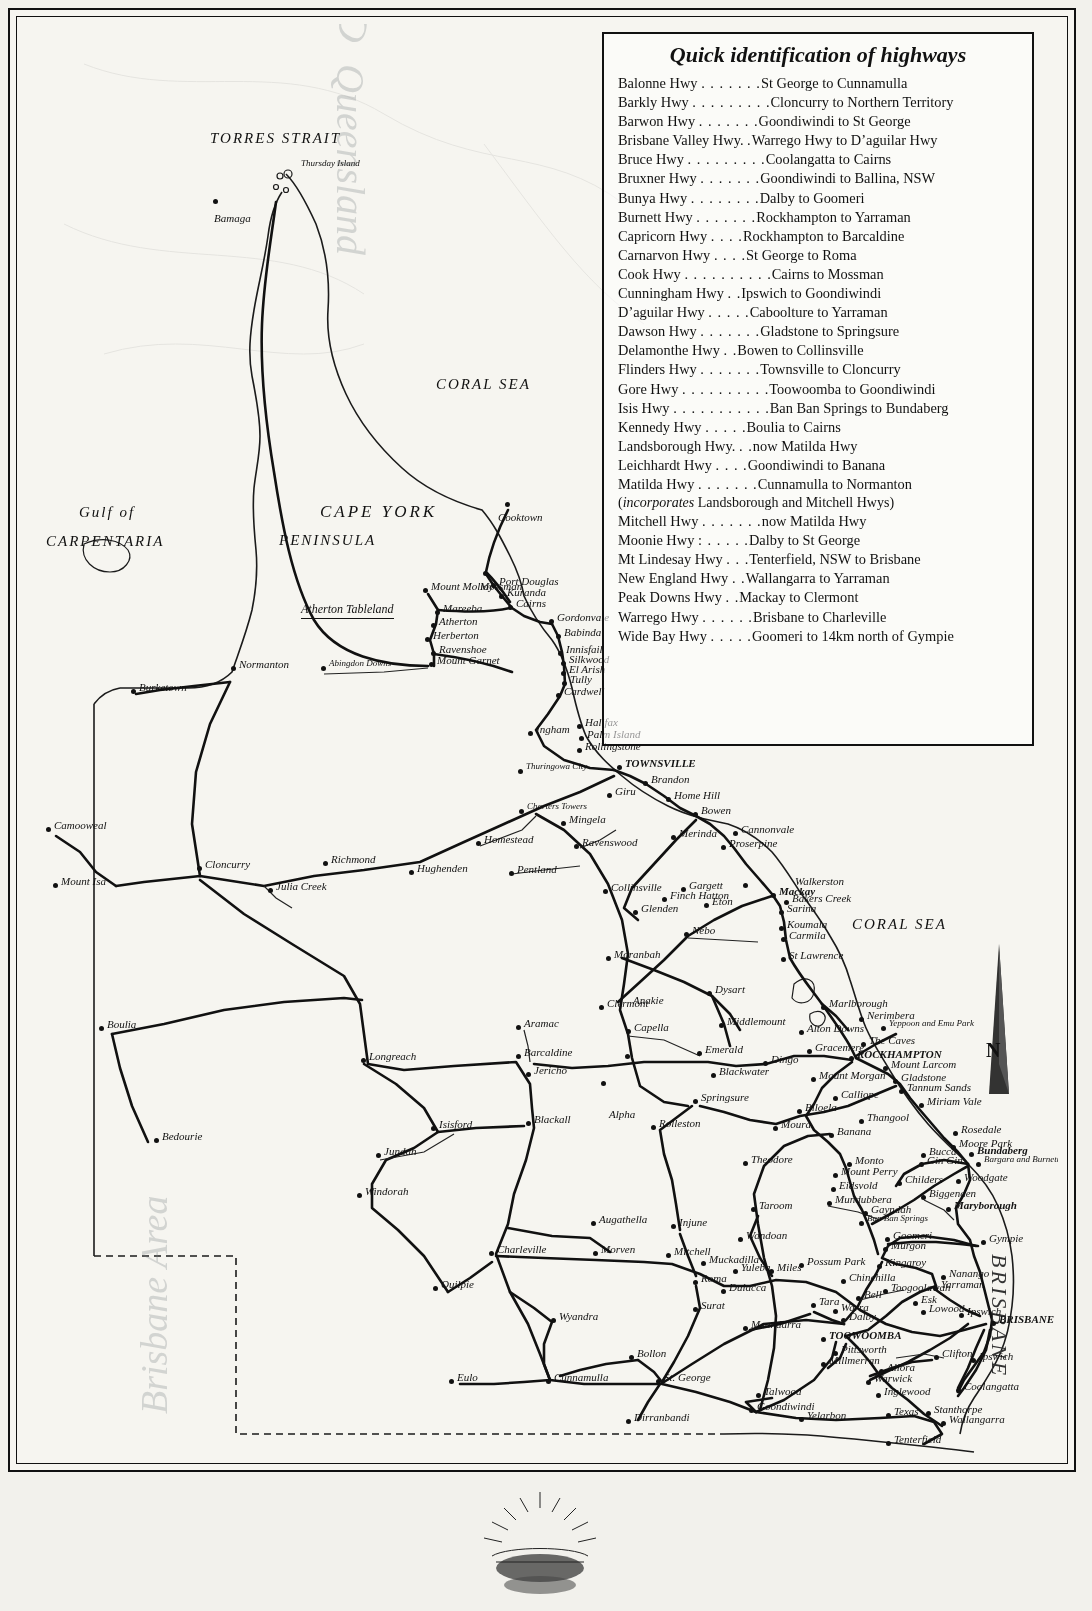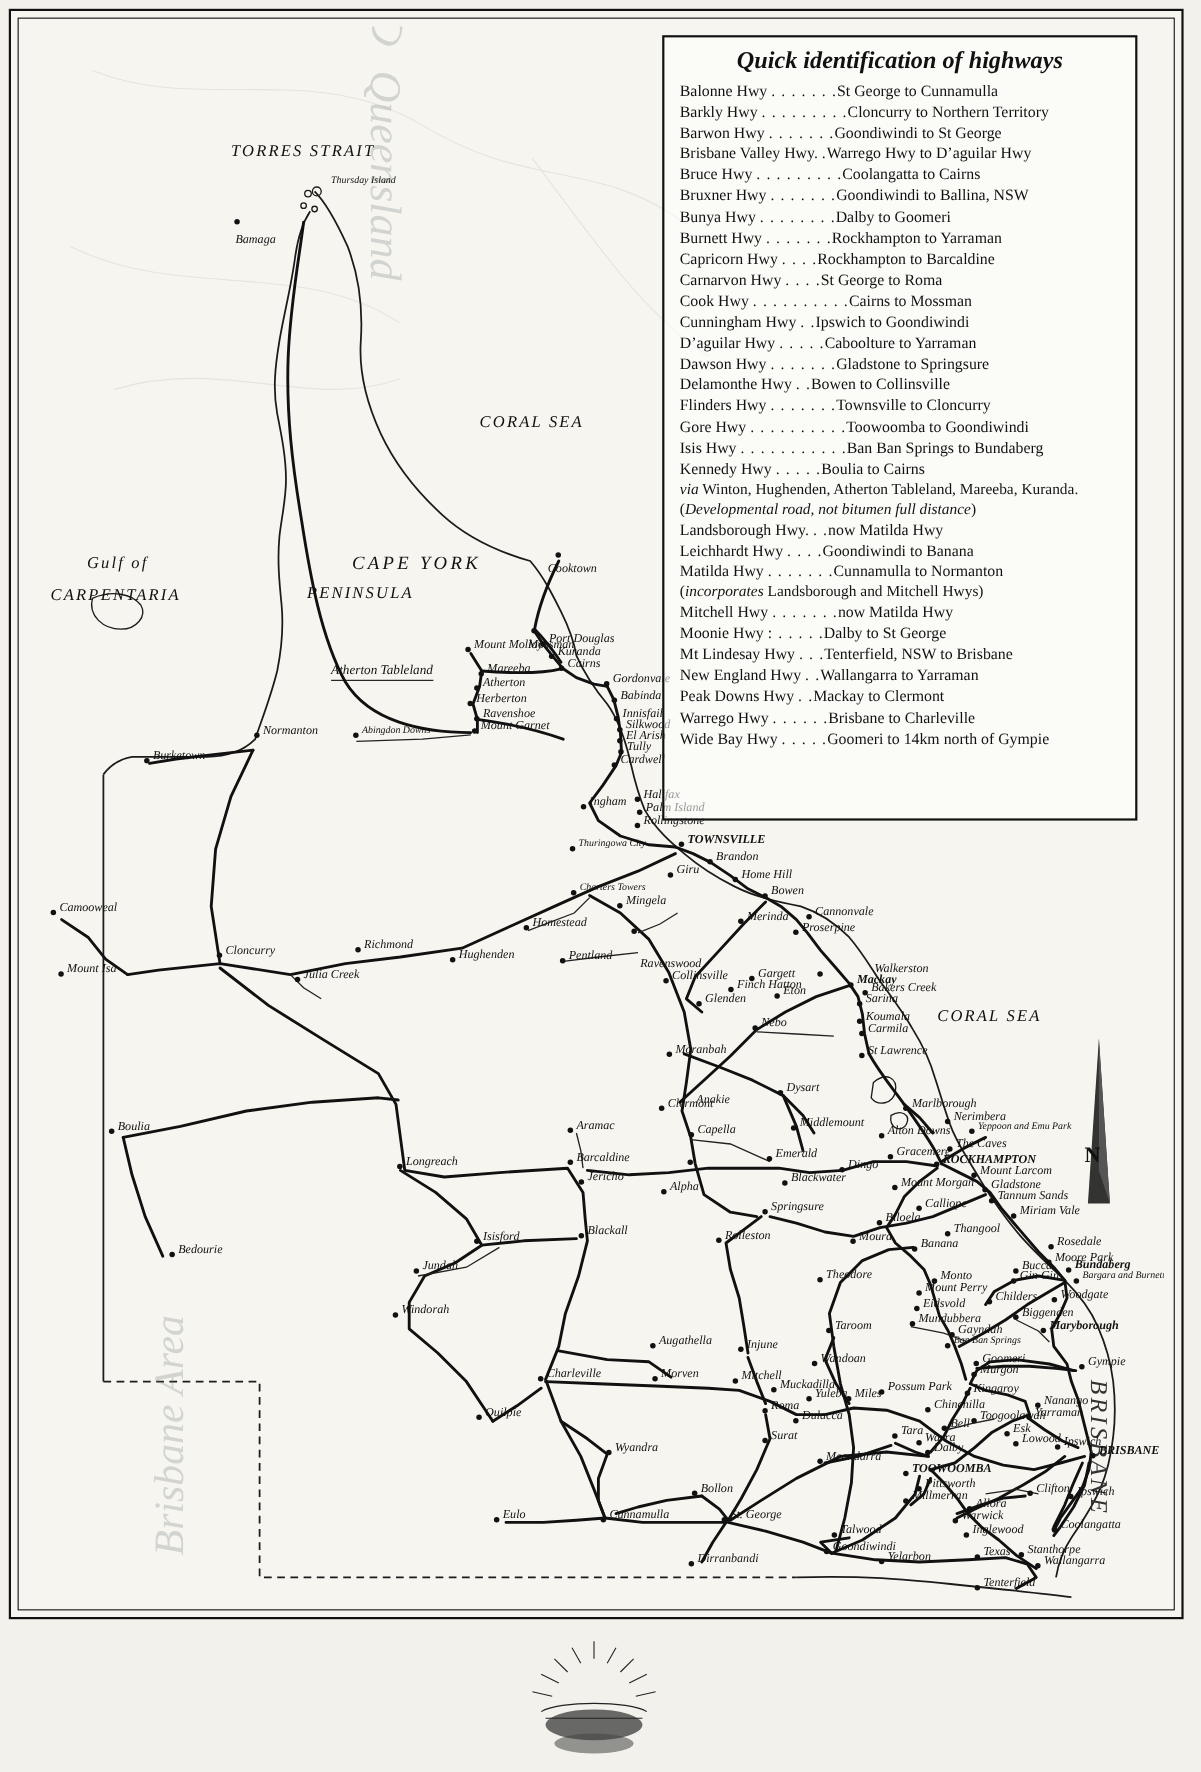--- a/index.html
+++ b/index.html
@@ -405,21 +405,21 @@
           <div class="lbl" style="left: 393px; top: 838px;">Hughenden</div>
           <div style="position: absolute; left: 485px; top: 847px; width: 5px; height: 5px; border-radius: 50%; background: rgb(17, 17, 17);"></div>
           <div class="lbl" style="left: 493px; top: 839px;">Pentland</div>
           <div style="position: absolute; left: 495px; top: 785px; width: 5px; height: 5px; border-radius: 50%; background: rgb(17, 17, 17);"></div>
           <div class="lbl sm" style="left: 503px; top: 777px;">Charters Towers</div>
           <div style="position: absolute; left: 537px; top: 797px; width: 5px; height: 5px; border-radius: 50%; background: rgb(17, 17, 17);"></div>
           <div class="lbl" style="left: 545px; top: 789px;">Mingela</div>
           <div style="position: absolute; left: 452px; top: 817px; width: 5px; height: 5px; border-radius: 50%; background: rgb(17, 17, 17);"></div>
           <div class="lbl" style="left: 460px; top: 809px;">Homestead</div>
           <div style="position: absolute; left: 550px; top: 820px; width: 5px; height: 5px; border-radius: 50%; background: rgb(17, 17, 17);"></div>
-          <div class="lbl" style="left: 558px; top: 812px; margin-top: 34px;">Ravenswood</div>
+          <div class="lbl" style="left: 558px; top: 812px;">Ravenswood</div>
           <div style="position: absolute; left: 579px; top: 865px; width: 5px; height: 5px; border-radius: 50%; background: rgb(17, 17, 17);"></div>
           <div class="lbl" style="left: 587px; top: 857px;">Collinsville</div>
           <div style="position: absolute; left: 657px; top: 863px; width: 5px; height: 5px; border-radius: 50%; background: rgb(17, 17, 17);"></div>
           <div class="lbl" style="left: 665px; top: 855px;">Gargett</div>
           <div style="position: absolute; left: 638px; top: 873px; width: 5px; height: 5px; border-radius: 50%; background: rgb(17, 17, 17);"></div>
           <div class="lbl" style="left: 646px; top: 865px;">Finch Hatton</div>
           <div style="position: absolute; left: 719px; top: 859px; width: 5px; height: 5px; border-radius: 50%; background: rgb(17, 17, 17);"></div>
           <div class="lbl" style="left: 727px; top: 851px; margin-left: 44px;">Walkerston</div>
           <div style="position: absolute; left: 747px; top: 869px; width: 5px; height: 5px; border-radius: 50%; background: rgb(17, 17, 17);"></div>
           <div class="lbl bold" style="left: 755px; top: 861px;">Mackay</div>
@@ -473,21 +473,21 @@
           <div class="lbl" style="left: 791px; top: 1017px;">Gracemere</div>
           <div style="position: absolute; left: 825px; top: 1032px; width: 5px; height: 5px; border-radius: 50%; background: rgb(17, 17, 17);"></div>
           <div class="lbl bold" style="left: 833px; top: 1024px;">ROCKHAMPTON</div>
           <div style="position: absolute; left: 502px; top: 1048px; width: 5px; height: 5px; border-radius: 50%; background: rgb(17, 17, 17);"></div>
           <div class="lbl" style="left: 510px; top: 1040px;">Jericho</div>
           <div style="position: absolute; left: 739px; top: 1037px; width: 5px; height: 5px; border-radius: 50%; background: rgb(17, 17, 17);"></div>
           <div class="lbl" style="left: 747px; top: 1029px;">Dingo</div>
           <div style="position: absolute; left: 687px; top: 1049px; width: 5px; height: 5px; border-radius: 50%; background: rgb(17, 17, 17);"></div>
           <div class="lbl" style="left: 695px; top: 1041px;">Blackwater</div>
           <div style="position: absolute; left: 577px; top: 1057px; width: 5px; height: 5px; border-radius: 50%; background: rgb(17, 17, 17);"></div>
-          <div class="lbl" style="left: 585px; top: 1049px;">Alpha</div>
+          <div class="lbl" style="left: 585px; top: 1084px;">Alpha</div>
           <div style="position: absolute; left: 859px; top: 1042px; width: 5px; height: 5px; border-radius: 50%; background: rgb(17, 17, 17);"></div>
           <div class="lbl" style="left: 867px; top: 1034px;">Mount Larcom</div>
           <div style="position: absolute; left: 869px; top: 1055px; width: 5px; height: 5px; border-radius: 50%; background: rgb(17, 17, 17);"></div>
           <div class="lbl" style="left: 877px; top: 1047px;">Gladstone</div>
           <div style="position: absolute; left: 875px; top: 1065px; width: 5px; height: 5px; border-radius: 50%; background: rgb(17, 17, 17);"></div>
           <div class="lbl" style="left: 883px; top: 1057px;">Tannum Sands</div>
           <div style="position: absolute; left: 787px; top: 1053px; width: 5px; height: 5px; border-radius: 50%; background: rgb(17, 17, 17);"></div>
           <div class="lbl" style="left: 795px; top: 1045px;">Mount Morgan</div>
           <div style="position: absolute; left: 809px; top: 1072px; width: 5px; height: 5px; border-radius: 50%; background: rgb(17, 17, 17);"></div>
           <div class="lbl" style="left: 817px; top: 1064px;">Calliope</div>
@@ -677,21 +677,20 @@
           <li><span class="nm">Carnarvon Hwy </span><span class="dots">. . . .</span><span class="dest">St George to Roma</span></li>
           <li><span class="nm">Cook Hwy </span><span class="dots">. . . . . . . . . .</span><span class="dest">Cairns to Mossman</span></li>
           <li><span class="nm">Cunningham Hwy </span><span class="dots">. .</span><span class="dest">Ipswich to Goondiwindi</span></li>
           <li><span class="nm">D’aguilar Hwy </span><span class="dots">. . . . .</span><span class="dest">Caboolture to Yarraman</span></li>
           <li><span class="nm">Dawson Hwy </span><span class="dots">. . . . . . .</span><span class="dest">Gladstone to Springsure</span></li>
           <li><span class="nm">Delamonthe Hwy </span><span class="dots">. .</span><span class="dest">Bowen to Collinsville</span></li>
           <li><span class="nm">Flinders Hwy </span><span class="dots">. . . . . . .</span><span class="dest">Townsville to Cloncurry</span></li>
           <li><span class="nm">Gore Hwy </span><span class="dots">. . . . . . . . . .</span><span class="dest">Toowoomba to Goondiwindi</span></li>
           <li><span class="nm">Isis Hwy </span><span class="dots">. . . . . . . . . . .</span><span class="dest">Ban Ban Springs to Bundaberg</span></li>
           <li><span class="nm">Kennedy Hwy </span><span class="dots">. . . . .</span><span class="dest">Boulia to Cairns</span></li>
-          <li class="note"><span class="ital">via</span><span> Winton, Hughenden, Atherton Tableland, Mareeba, Kuranda. (</span><span class="ital">Developmental road, not bitumen full distance</span><span>)</span></li>
           <li><span class="nm">Landsborough Hwy. </span><span class="dots">. .</span><span class="dest ital">now Matilda Hwy</span></li>
           <li><span class="nm">Leichhardt Hwy </span><span class="dots">. . . .</span><span class="dest">Goondiwindi to Banana</span></li>
           <li><span class="nm">Matilda Hwy </span><span class="dots">. . . . . . .</span><span class="dest">Cunnamulla to Normanton</span></li>
           <li class="note"><span>(</span><span class="ital">incorporates</span><span> Landsborough and Mitchell Hwys)</span></li>
           <li><span class="nm">Mitchell Hwy </span><span class="dots">. . . . . . .</span><span class="dest ital">now Matilda Hwy</span></li>
           <li><span class="nm">Moonie Hwy </span><span class="dots">: . . . . .</span><span class="dest">Dalby to St George</span></li>
           <li><span class="nm">Mt Lindesay Hwy </span><span class="dots">. . .</span><span class="dest">Tenterfield, NSW to Brisbane</span></li>
           <li><span class="nm">New England Hwy </span><span class="dots">. .</span><span class="dest">Wallangarra to Yarraman</span></li>
           <li><span class="nm">Peak Downs Hwy </span><span class="dots">. .</span><span class="dest">Mackay to Clermont</span></li>
           <li><span class="nm">Warrego Hwy </span><span class="dots">. . . . . .</span><span class="dest">Brisbane to Charleville</span></li>

